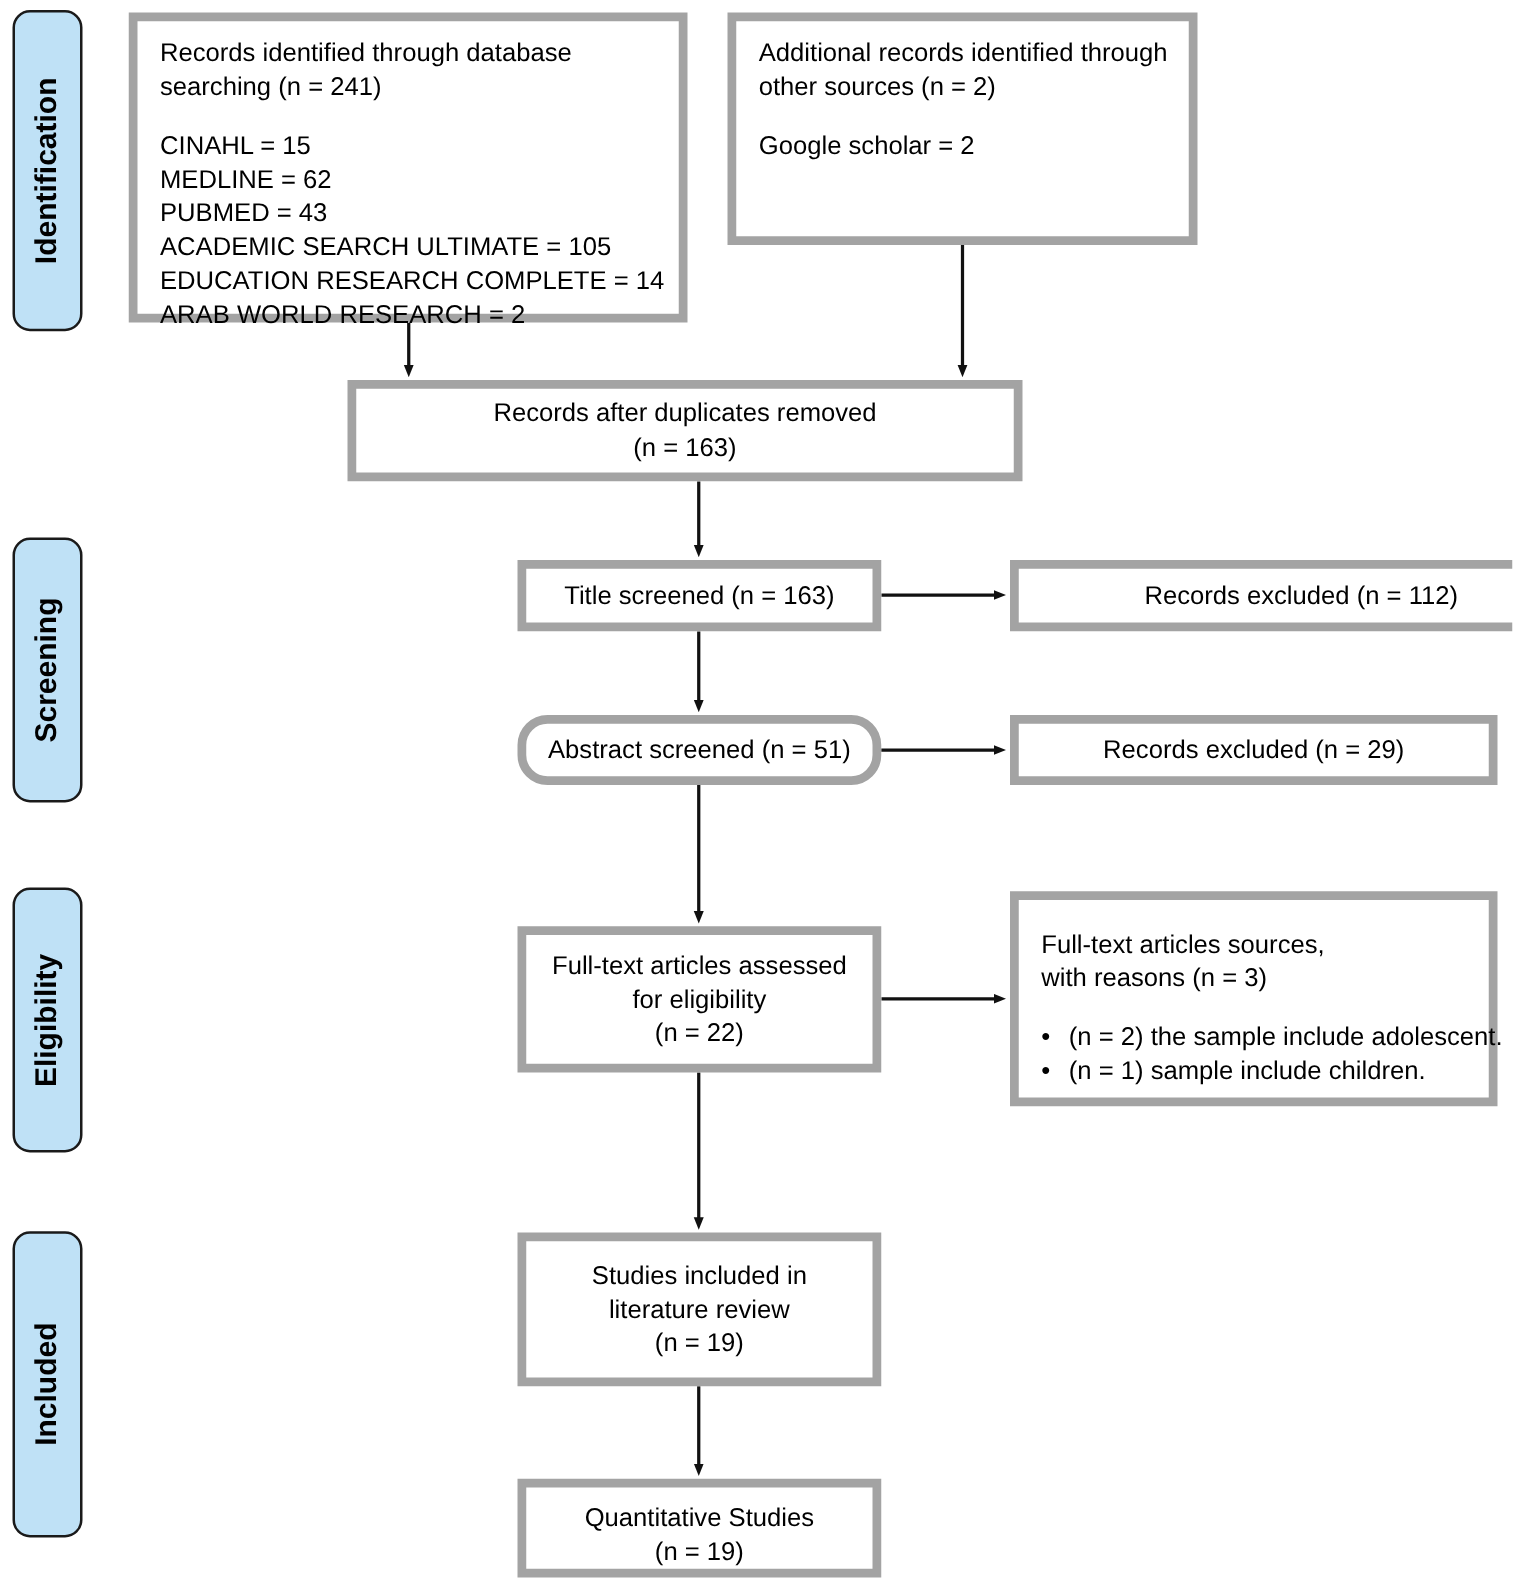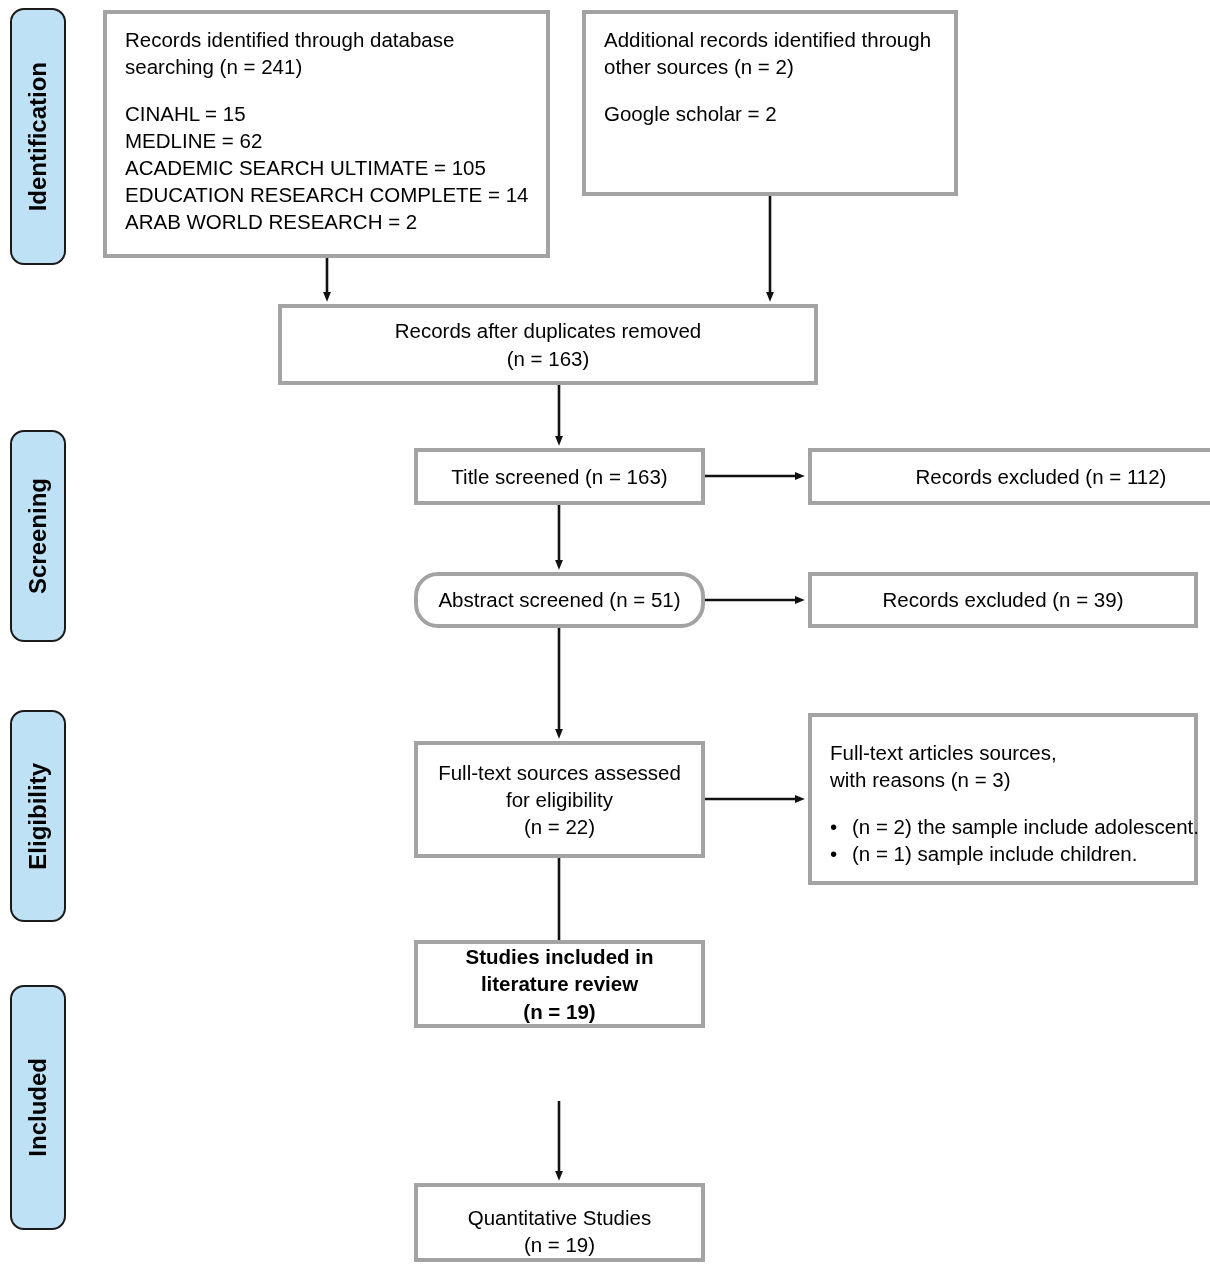--- a/index.html
+++ b/index.html
@@ -32,21 +32,21 @@
     writing-mode: vertical-rl;
     transform: rotate(180deg);
     font-weight: bold;
     font-size: 24px;
     letter-spacing: 0px;
     white-space: nowrap;
     color: #000000;
   }
   .node {
     position: absolute;
-    border: 4px solid #a3a3a3;
+    border: 7px solid #a3a3a3;
     background: #ffffff;
     box-sizing: border-box;
     font-size: 20.5px;
     line-height: 1.32;
     color: #000000;
   }
   .node.center {
     display: flex;
     align-items: center;
     justify-content: center;
@@ -106,20 +106,21 @@
   <div class="stage-tab" style="left:10px; top:985px; width:56px; height:245px;">
     <span>Included</span>
   </div>
 
   <div class="node left" style="left:103px; top:10px; width:447px; height:248px;">
     <span class="line">Records identified through database</span>
     <span class="line">searching (n = 241)</span>
     <span class="spacer"></span>
     <span class="line">CINAHL = 15</span>
     <span class="line">MEDLINE = 62</span>
+    <span class="line">PUBMED = 43</span>
     <span class="line">ACADEMIC SEARCH ULTIMATE = 105</span>
     <span class="line">EDUCATION RESEARCH COMPLETE = 14</span>
     <span class="line">ARAB WORLD RESEARCH = 2</span>
   </div>
 
   <div class="node left" style="left:582px; top:10px; width:376px; height:186px;">
     <span class="line">Additional records identified through</span>
     <span class="line">other sources (n = 2)</span>
     <span class="spacer"></span>
     <span class="line">Google scholar = 2</span>
@@ -138,42 +139,42 @@
 
   <div class="node center" style="left:808px; top:448px; width:466px; height:57px;">
     <span class="line">Records excluded (n = 112)</span>
   </div>
 
   <div class="node center" style="left:414px; top:572px; width:291px; height:56px;border-radius:24px;">
     <span class="line">Abstract screened (n = 51)</span>
   </div>
 
   <div class="node center" style="left:808px; top:572px; width:390px; height:56px;">
-    <span class="line">Records excluded (n = 39)</span>
+    <span class="line">Records excluded (n = 29)</span>
   </div>
 
   <div class="node center" style="left:414px; top:741px; width:291px; height:117px;">
     <div>
-      <span class="line">Full-text sources assessed</span>
+      <span class="line">Full-text articles assessed</span>
       <span class="line">for eligibility</span>
       <span class="line">(n = 22)</span>
     </div>
   </div>
 
   <div class="node left" style="left:808px; top:713px; width:390px; height:172px; padding-top:22px;">
     <span class="line">Full-text articles sources,</span>
     <span class="line">with reasons (n = 3)</span>
     <span class="spacer"></span>
     <ul class="bullets">
       <li>(n = 2) the sample include adolescent.</li>
       <li>(n = 1) sample include children.</li>
     </ul>
   </div>
 
-  <div class="node center" style="left:414px; top:940px; width:291px; height:88px;font-weight:bold;">
+  <div class="node center" style="left:414px; top:986px; width:291px; height:123px;">
     <div>
       <span class="line">Studies included in</span>
       <span class="line">literature review</span>
       <span class="line">(n = 19)</span>
     </div>
   </div>
 
   <div class="node center" style="left:414px; top:1183px; width:291px; height:79px;align-items:flex-end;">
     <div>
       <span class="line">Quantitative Studies</span>

